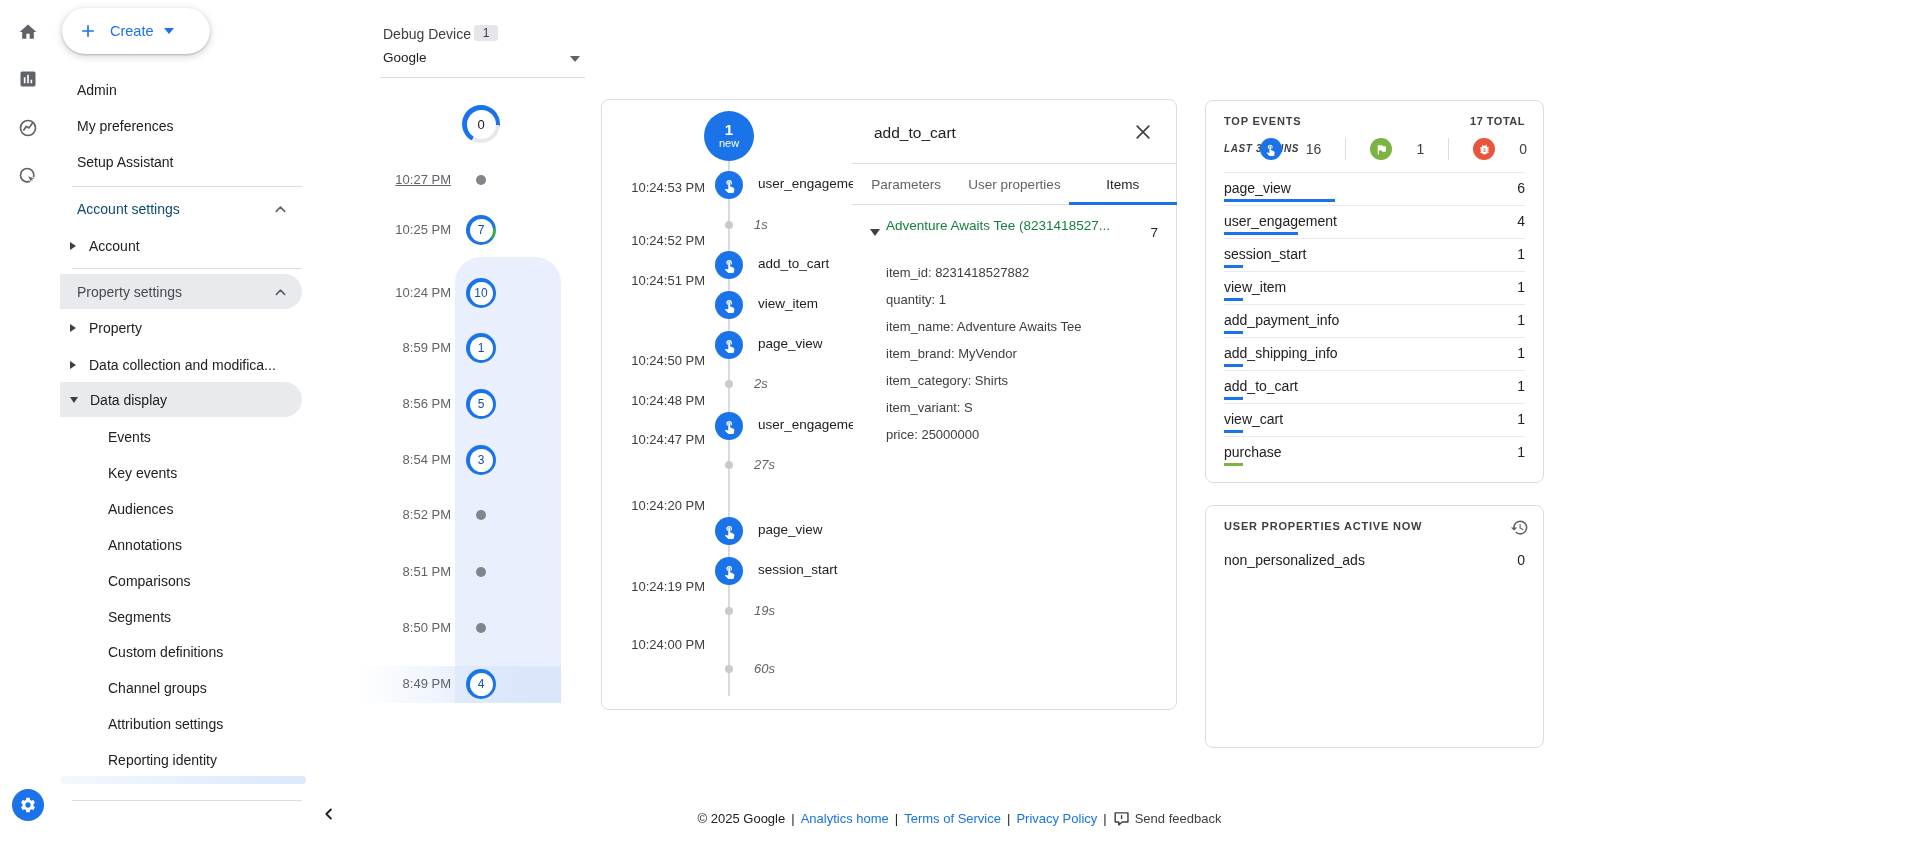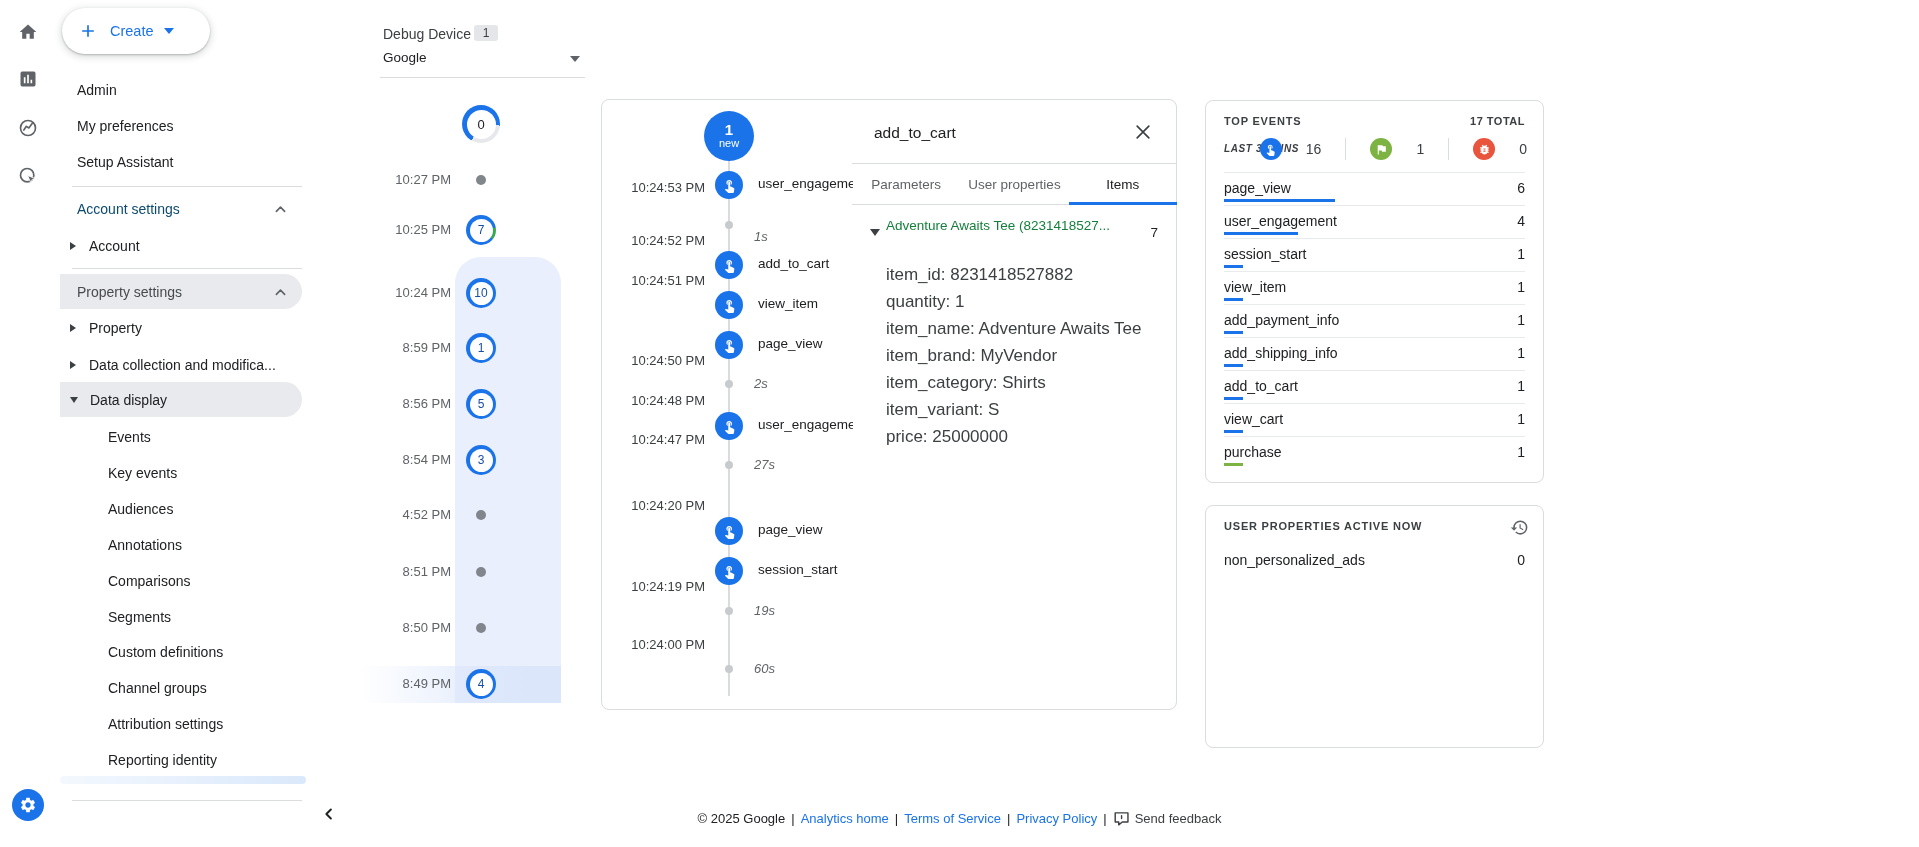--- a/index.html
+++ b/index.html
@@ -70,21 +70,21 @@
   .detail-title{position:absolute;left:272px;top:24px;font-size:15.5px;color:#202124;}
   .close-x{position:absolute;left:531px;top:22px;cursor:pointer;}
   .detail-div{position:absolute;left:250px;top:63px;width:325px;height:1px;background:#dadce0;}
   .tabs{position:absolute;left:250px;top:64px;width:325px;height:41px;display:flex;border-bottom:1px solid #dadce0;box-sizing:border-box;}
   .tab{flex:1;display:flex;align-items:center;justify-content:center;font-size:13.5px;color:#5f6368;cursor:pointer;position:relative;}
   .tab.sel{color:#202124;}
   .tab.sel::after{content:"";position:absolute;left:0;right:0;bottom:-1px;height:3px;background:#1a73e8;}
   .item-arrow{position:absolute;left:268px;top:129px;width:0;height:0;border-top:7px solid #3c4043;border-left:5px solid transparent;border-right:5px solid transparent;}
   .item-name{position:absolute;left:284px;top:118px;font-size:13.5px;color:#15803d;cursor:pointer;}
   .item-count{position:absolute;left:516px;top:125px;width:40px;text-align:right;font-size:13.5px;color:#202124;}
-  .param{position:absolute;left:284px;font-size:17px;color:#3c4043;}
+  .param{position:absolute;left:284px;font-size:13px;color:#3c4043;}
 
   
   .te-card{left:1205px;top:100px;width:339px;height:383px;}
   .panel-title{position:absolute;left:18px;top:14px;font-size:11px;font-weight:700;letter-spacing:.8px;color:#3c4043;}
   .panel-total{position:absolute;right:18px;top:14px;font-size:11px;font-weight:700;letter-spacing:.5px;color:#3c4043;}
   .panel-window{position:absolute;left:18px;top:42px;font-size:10px;font-weight:700;letter-spacing:.6px;color:#3c4043;font-style:italic;}
   .counters{position:absolute;right:16px;top:36px;height:24px;display:flex;align-items:center;gap:24px;}
   .cicon{width:22px;height:22px;border-radius:50%;display:flex;align-items:center;justify-content:center;cursor:pointer;}
   .cval{font-size:14px;color:#3c4043;}
   .csep{width:1px;height:22px;background:#dadce0;}
@@ -238,21 +238,21 @@
     <div class="dev-badge">1</div>
     <div class="stream-name">Google</div>
     <div class="sel-caret"></div>
     <div class="dev-underline"></div>
     <div class="tl-band"></div>
     <div class="tl-strip"></div>
     <div class="ring0">
         <span class="inner">0</span>
       </div>
     <div id="tl-entries">
-        <div class="tl-time" style="top: 172px;">10:27 PM</div>
+        <div class="tl-time" style="top: 172px; text-decoration: underline;">10:27 PM</div>
         <div class="tl-dot" style="top: 175px;"></div>
         <div class="tl-time" style="top: 222px;">10:25 PM</div>
         <div class="ring" style="top: 215px; background: conic-gradient(from 80deg, rgb(52, 168, 83) 0deg, rgb(52, 168, 83) 13%, rgb(26, 115, 232) 13%, rgb(26, 115, 232) 100%);">
           <div class="inner">7</div>
         </div>
         <div class="tl-time" style="top: 285px;">10:24 PM</div>
         <div class="ring" style="top: 278px;">
           <div class="inner">10</div>
         </div>
         <div class="tl-time" style="top: 340px;">8:59 PM</div>
@@ -260,21 +260,21 @@
           <div class="inner">1</div>
         </div>
         <div class="tl-time" style="top: 396px;">8:56 PM</div>
         <div class="ring" style="top: 389px;">
           <div class="inner">5</div>
         </div>
         <div class="tl-time" style="top: 452px;">8:54 PM</div>
         <div class="ring" style="top: 445px;">
           <div class="inner">3</div>
         </div>
-        <div class="tl-time" style="top: 507px;">4:52 PM</div>
+        <div class="tl-time" style="top: 507px;">8:52 PM</div>
         <div class="tl-dot" style="top: 510px;"></div>
         <div class="tl-time" style="top: 564px;">8:51 PM</div>
         <div class="tl-dot" style="top: 567px;"></div>
         <div class="tl-time" style="top: 620px;">8:50 PM</div>
         <div class="tl-dot" style="top: 623px;"></div>
         <div class="tl-time" style="top: 676px;">8:49 PM</div>
         <div class="ring" style="top: 669px;">
           <div class="inner">4</div>
         </div>
       </div>
@@ -323,21 +323,21 @@
           </svg>
         </div>
         <div class="ev-label" style="top: 422px;">page_view</div>
         <div class="ev-icon" style="top: 457px;">
           <svg viewBox="0 0 24 24" width="15" height="15">
             <path fill="#fff" d="M9 11.24V7.5a2.5 2.5 0 0 1 5 0v3.74c1.21-.81 2-2.18 2-3.74C16 5.01 13.99 3 11.5 3S7 5.01 7 7.5c0 1.56.79 2.93 2 3.74zm9.84 4.63l-4.54-2.26c-.17-.07-.35-.11-.54-.11H13v-6a1.5 1.5 0 0 0-3 0v10.74l-3.43-.72c-.08-.01-.15-.03-.24-.03-.31 0-.59.13-.79.33l-.79.8 4.94 4.94c.27.27.65.44 1.06.44h6.79c.75 0 1.33-.55 1.44-1.28l.75-5.27c.01-.07.02-.14.02-.2 0-.62-.38-1.16-.91-1.38z"></path>
           </svg>
         </div>
         <div class="ev-label" style="top: 462px;">session_start</div>
         <div class="gap-dot" style="top: 121px;"></div>
-        <div class="gap-label" style="top: 117px; margin-top: 12px;">1s</div>
+        <div class="gap-label" style="top: 117px;">1s</div>
         <div class="gap-dot" style="top: 280px;"></div>
         <div class="gap-label" style="top: 276px;">2s</div>
         <div class="gap-dot" style="top: 361px;"></div>
         <div class="gap-label" style="top: 357px;">27s</div>
         <div class="gap-dot" style="top: 507px;"></div>
         <div class="gap-label" style="top: 503px;">19s</div>
         <div class="gap-dot" style="top: 565px;"></div>
         <div class="gap-label" style="top: 561px;">60s</div>
         <div class="ev-time" style="top: 80px;">10:24:53 PM</div>
         <div class="ev-time" style="top: 133px;">10:24:52 PM</div>

